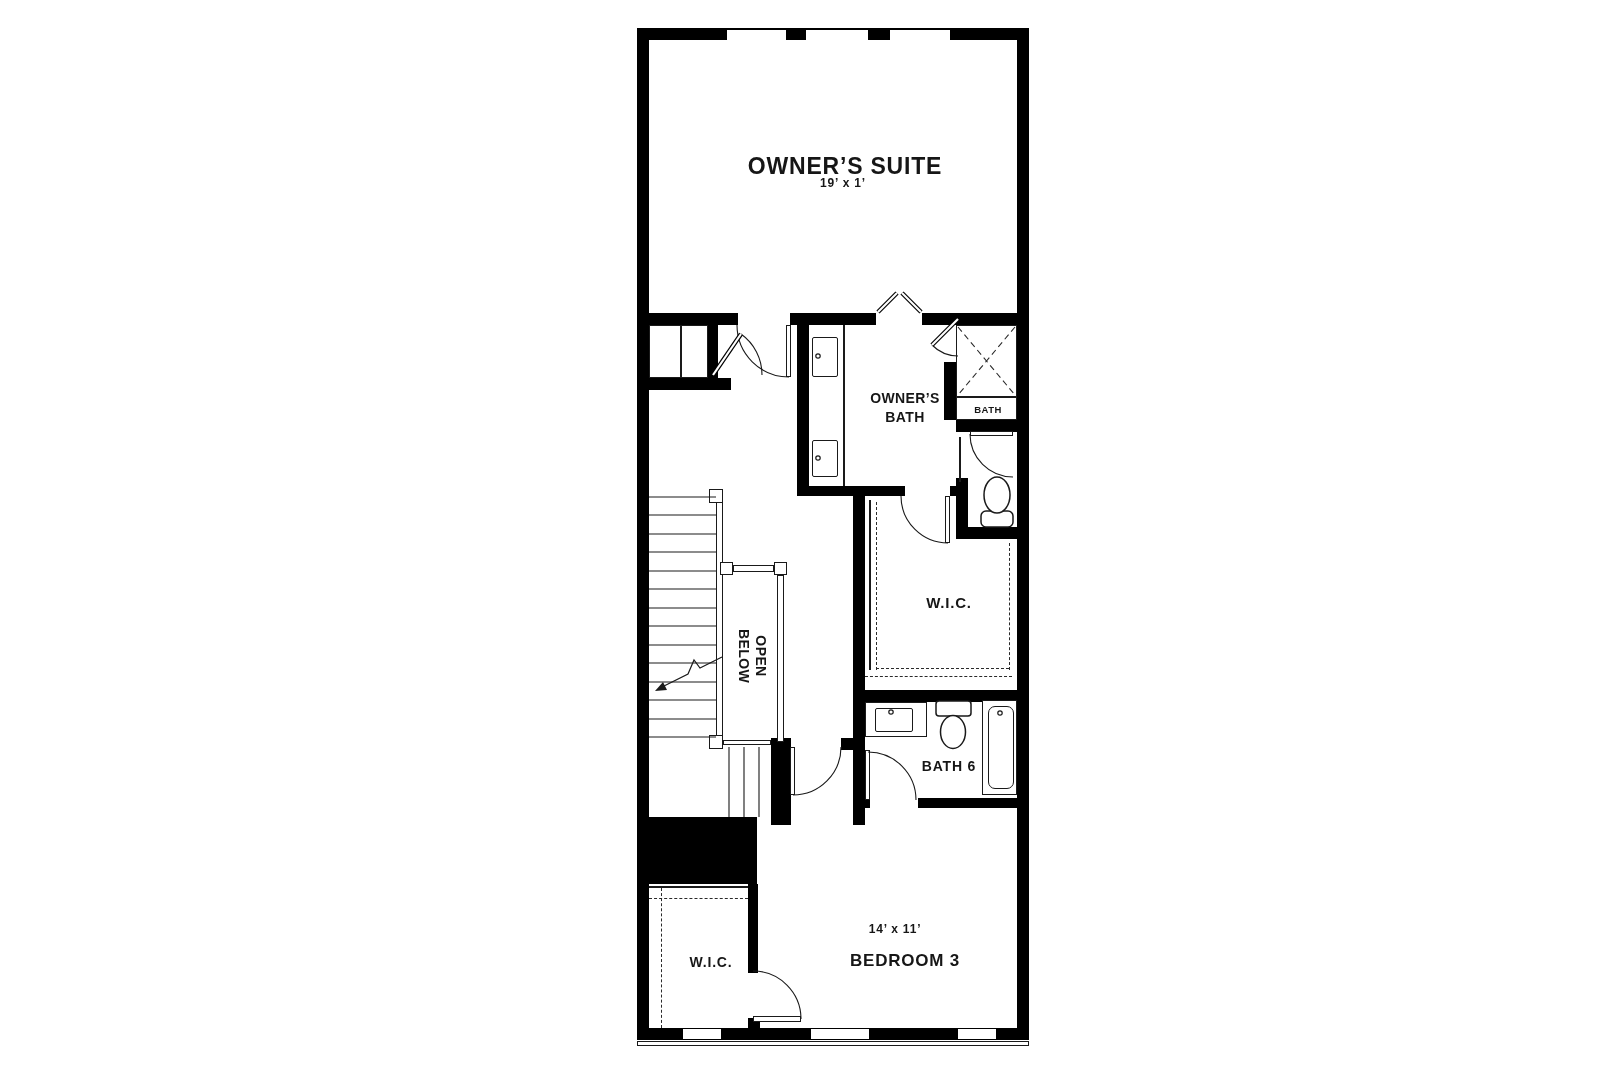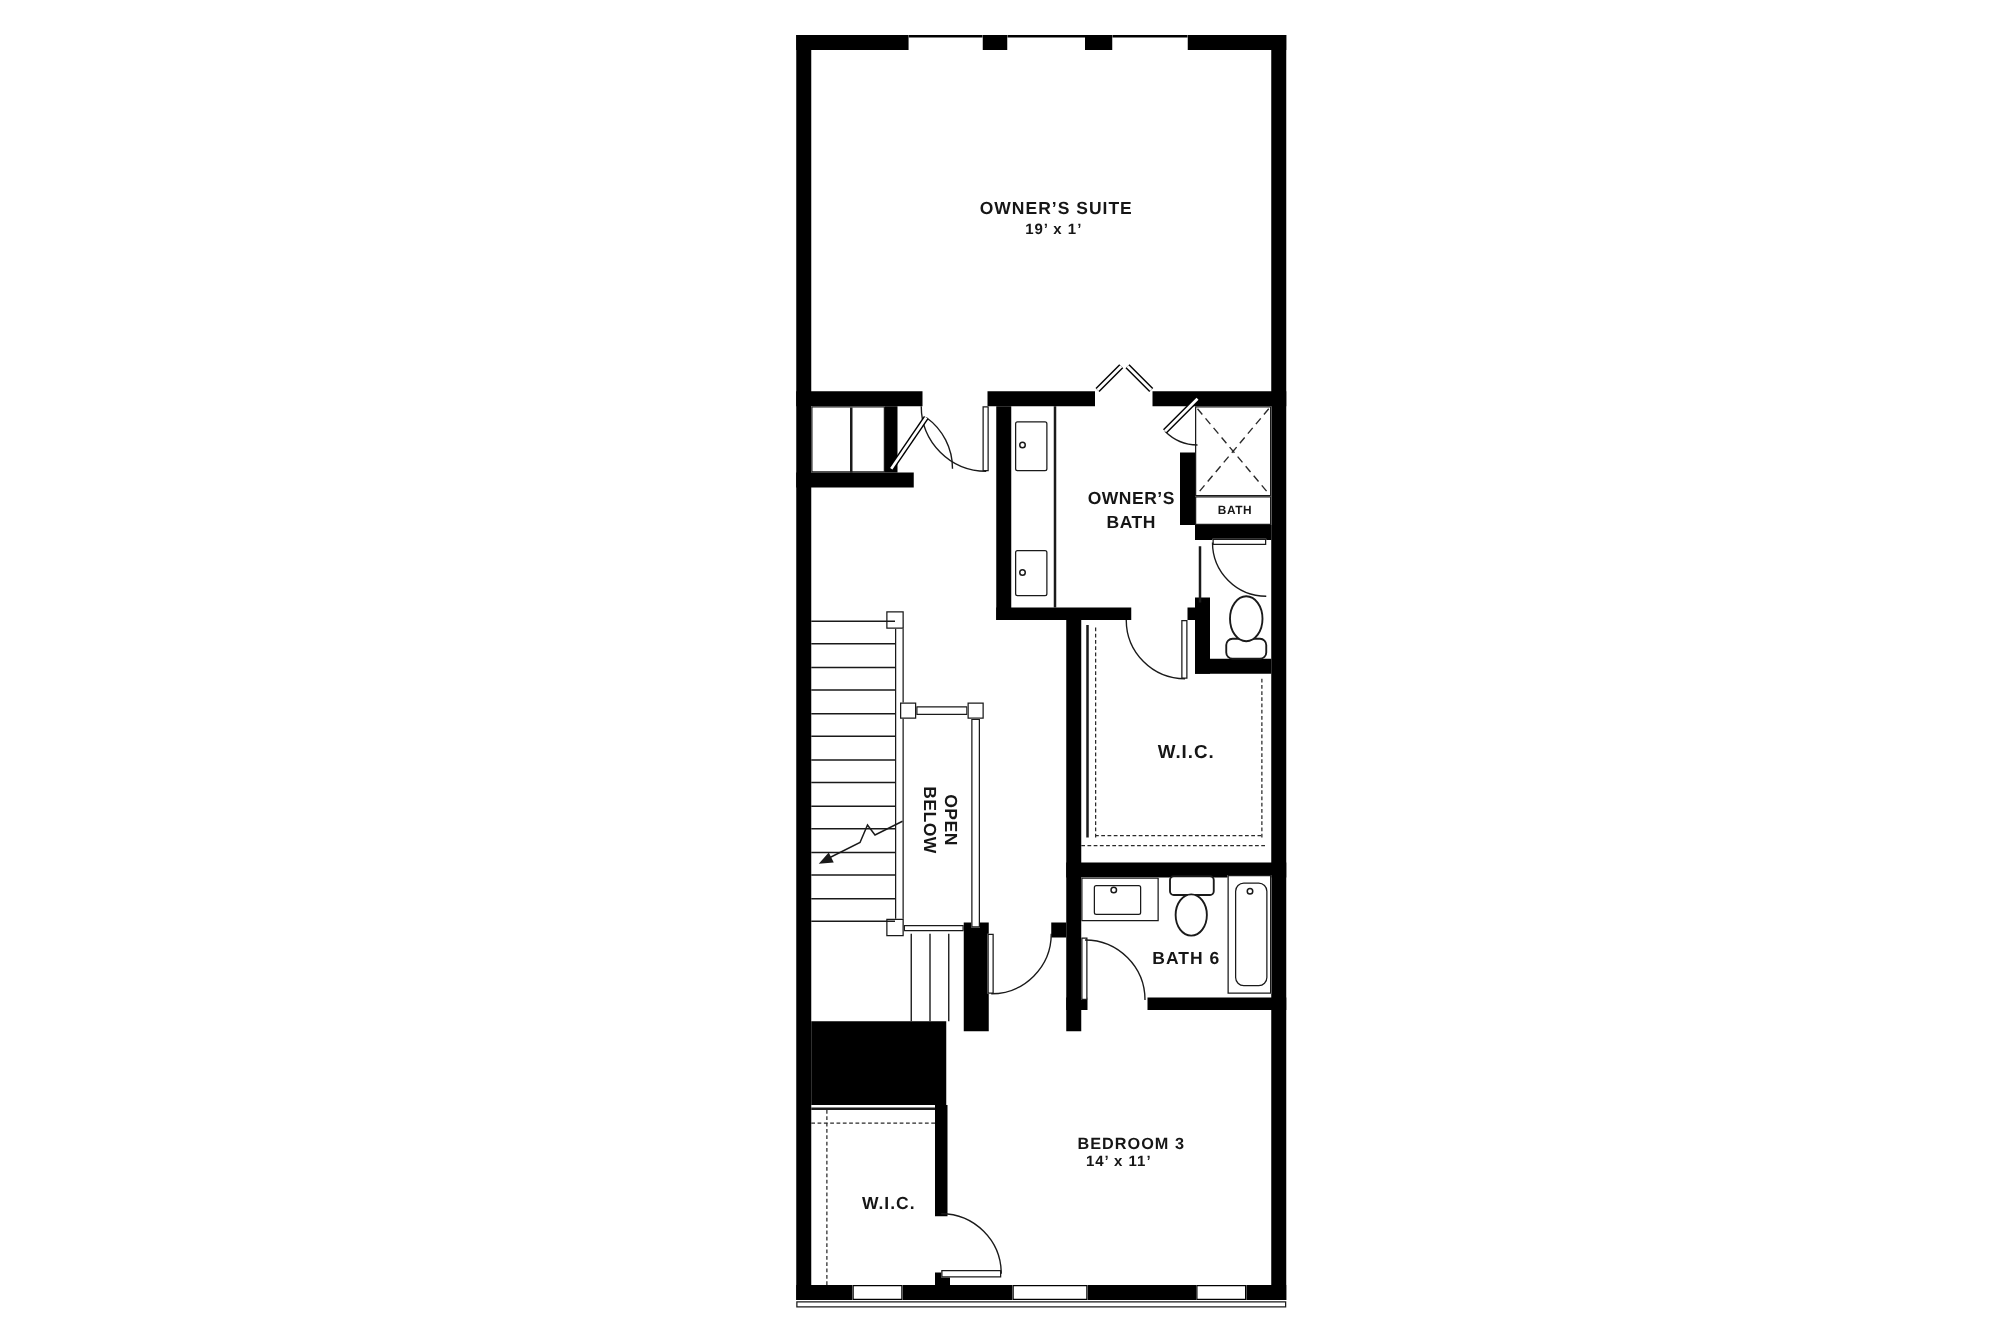--- a/index.html
+++ b/index.html
@@ -154,37 +154,37 @@
       <rect x="936" y="701" width="35" height="15" rx="3"></rect>
       <ellipse cx="953" cy="732" rx="12.5" ry="16.5"></ellipse>
     </g>
 
     <circle cx="818" cy="356" r="2.2" fill="#fff" stroke="#1a1a1a" stroke-width="1.2"></circle>
     <circle cx="818" cy="458" r="2.2" fill="#fff" stroke="#1a1a1a" stroke-width="1.2"></circle>
     <circle cx="891" cy="712" r="2.2" fill="#fff" stroke="#1a1a1a" stroke-width="1.2"></circle>
     <circle cx="1000" cy="713" r="2.2" fill="#fff" stroke="#1a1a1a" stroke-width="1.2"></circle>
   </svg>
 
-  <div class="lbl" style="left:845px;top:166px;font-size:14px">OWNER’S SUITE</div>
+  <div class="lbl" style="left:845px;top:166px;font-size:23px">OWNER’S SUITE</div>
   <div class="lbl" style="left:843px;top:183px;font-size:12px">19’ x 1’</div>
 
   <div class="lbl" style="left:905px;top:408px;font-size:14px;line-height:19px">
     <span class="sub">OWNER’S</span>
     <span class="sub">BATH</span>
   </div>
 
   <div class="lbl" style="left:988px;top:409px;font-size:9.5px;letter-spacing:.5px">BATH</div>
 
   <div class="lbl" style="left:949px;top:602px;font-size:15px">W.I.C.</div>
 
   <div class="lbl" style="left:752px;top:656px;font-size:14px;line-height:17px;transform:translate(-50%,-50%) rotate(90deg)">
     <span class="sub">OPEN</span>
     <span class="sub">BELOW</span>
   </div>
 
   <div class="lbl" style="left:949px;top:766px;font-size:14px">BATH 6</div>
 
-  <div class="lbl" style="left:905px;top:915px;font-size:13px">BEDROOM 3</div>
+  <div class="lbl" style="left:905px;top:961px;font-size:17px">BEDROOM 3</div>
   <div class="lbl" style="left:895px;top:929px;font-size:12px">14’ x 11’</div>
 
   <div class="lbl" style="left:711px;top:962px;font-size:14px">W.I.C.</div>
 
 </div>
 
 </body></html>

